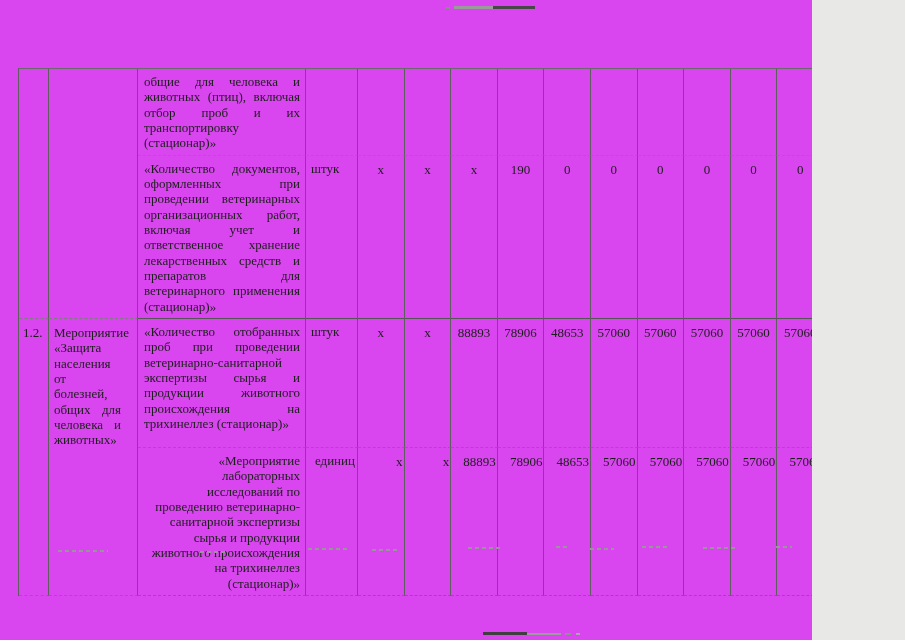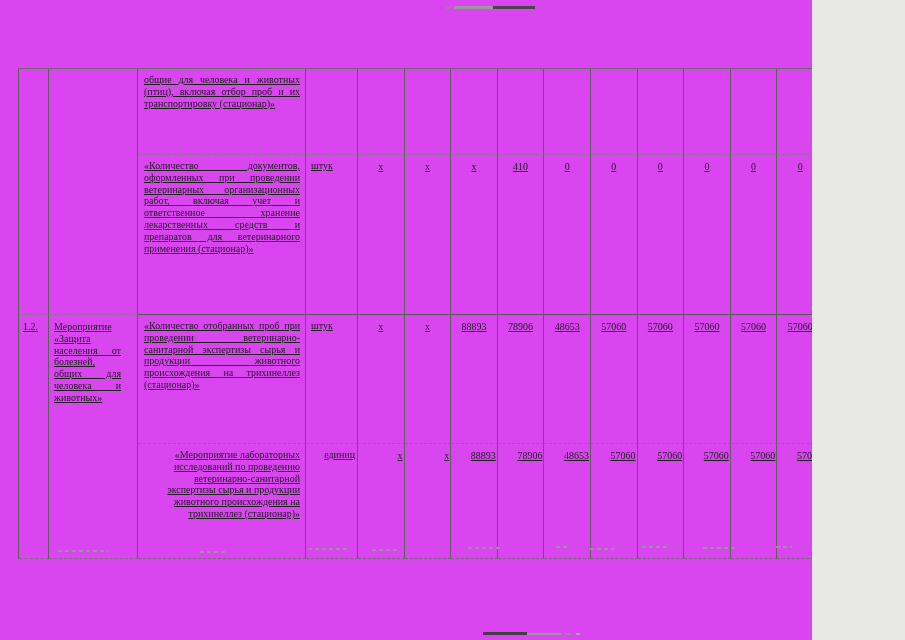--- a/index.html
+++ b/index.html
@@ -11,21 +11,21 @@
   }
   .page-number {
     position:absolute; top:40px; left:811px;
     font-size:14.5px; letter-spacing:1px; color:#2a2a2a;
   }
   table.report {
     position:absolute; top:68px; left:18px;
     width:852px; table-layout:fixed;
     border-collapse:separate; border-spacing:0;
     border-top:1.8px solid #6a6a6a; border-left:1.8px solid #5e5e5e;
-    font-size:10px; line-height:1.18;text-decoration:underline;
+    font-size:13px; line-height:1.18;
   }
   td {
     border-right:1.6px solid #5e5e5e;
     border-bottom:1.6px solid #5e5e5e;
     vertical-align:top; padding:4px 5px; overflow:hidden;
   }
   tr.row-a  { height:86px; }
   tr.row-b  { height:160px;margin-top:48px; }
   tr.row-c  { height:129px; }
   tr.row-d  { height:115px; }
@@ -96,21 +96,21 @@
       <td class="c-val"></td>
       <td class="c-val"></td>
     </tr>
 
     <tr class="row-b">
       <td class="c-ind">«Количество документов, оформленных при проведении ветеринарных организационных работ, включая учет и ответственное хранение лекарственных средств и препаратов для ветеринарного применения (стационар)»</td>
       <td class="c-unit">штук</td>
       <td class="c-val">х</td>
       <td class="c-val">х</td>
       <td class="c-val">х</td>
-      <td class="c-val">410</td>
+      <td class="c-val">190</td>
       <td class="c-val">0</td>
       <td class="c-val">0</td>
       <td class="c-val">0</td>
       <td class="c-val">0</td>
       <td class="c-val">0</td>
       <td class="c-val">0</td>
       <td class="c-val">0</td>
     </tr>
 
     <tr class="row-c">

